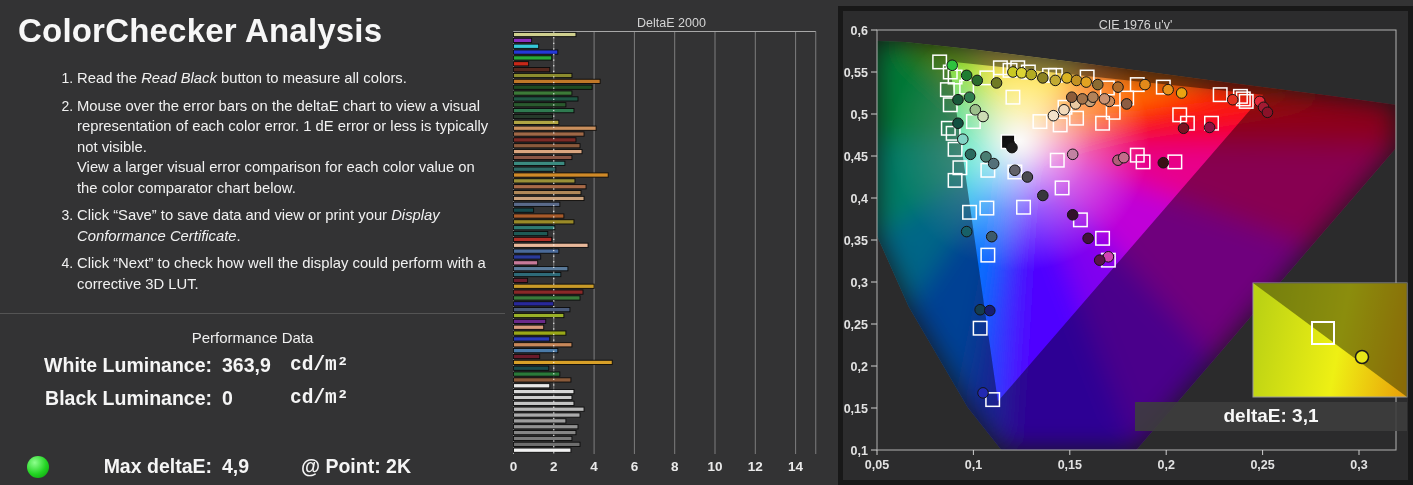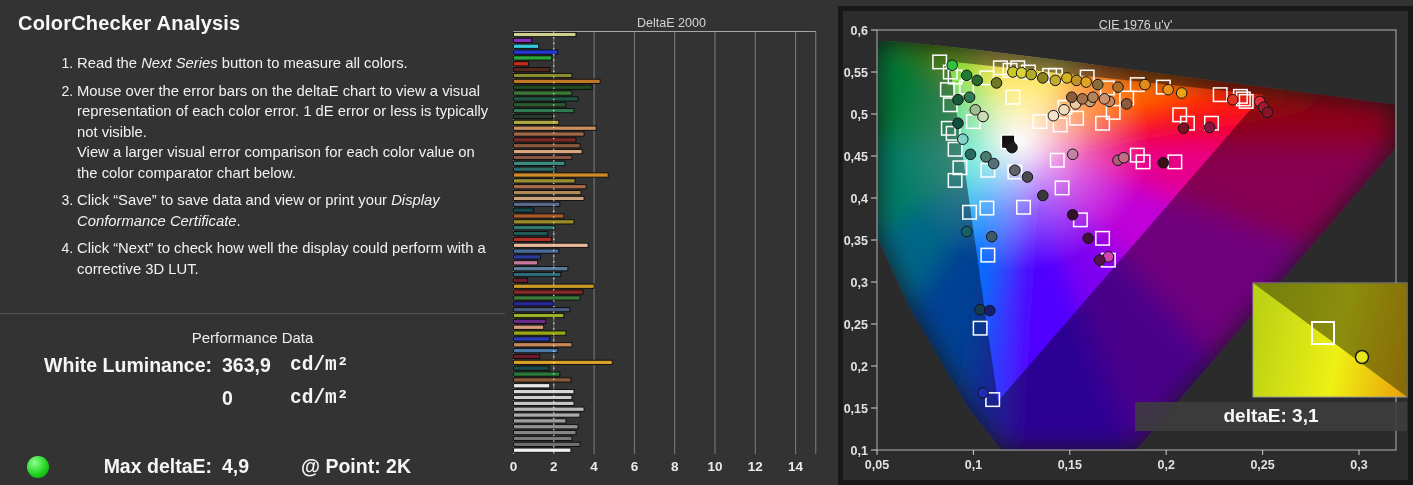--- a/index.html
+++ b/index.html
@@ -1,20 +1,20 @@
 <!DOCTYPE html>
 <html><head>
 <meta charset="utf-8">
 <style>
   html,body{margin:0;padding:0;background:#333334;}
   .stage{position:relative;width:1413px;height:485px;background:#333334;overflow:hidden;
          font-family:"Liberation Sans",sans-serif;-webkit-font-smoothing:antialiased;}
   
   .left{position:absolute;left:0;top:0;width:505px;height:485px;}
-  .page-title{margin:0;padding:12px 0 0 18px;font-size:20px;font-weight:600;color:#f7f7f7;letter-spacing:.2px;}
+  .page-title{margin:0;padding:12px 0 0 18px;font-size:33px;font-weight:600;color:#f7f7f7;letter-spacing:.2px;}
   .instructions{margin:18px 0 0 0;padding-left:77px;width:498px;box-sizing:border-box;
                 color:#f1f1f1;font-size:14.8px;line-height:20.5px;}
   .instructions li{margin-bottom:7px;}
   .instructions li::marker{font-size:14px;color:#f1f1f1;}
   .instructions em{font-style:italic;}
   .instructions em:empty{display:none;}
   .instr-extra:empty{display:none;}
   .divider{position:absolute;left:0;top:313px;width:505px;height:1px;background:#545454;}
   .perf-header{position:absolute;left:0;top:329px;width:505px;text-align:center;
                font-size:15px;color:#efefef;}
@@ -45,35 +45,36 @@
 </style>
 </head>
 <body>
 
 <div class="stage">
 
   <section class="left">
     <h1 class="page-title">ColorChecker Analysis</h1>
 
     <ol class="instructions">
-      <li><span>Read the </span><em>Next Series</em><span> button to measure all colors.</span></li>
+      <li><span>Read the </span><em>Read Black</em><span> button to measure all colors.</span></li>
       <li><span>Mouse over the error bars on the deltaE chart to view a visual representation of each color error. 1 dE error or less is typically not visible.</span><span></span><div class="instr-extra">View a larger visual error comparison for each color value on the color comparator chart below.</div></li>
       <li><span>Click “Save” to save data and view or print your </span><em>Display Conformance Certificate</em><span>.</span></li>
       <li><span>Click “Next” to check how well the display could perform with a corrective 3D LUT.</span><span></span></li>
     </ol>
 
     <div class="divider"></div>
     <div class="perf-header">Performance Data</div>
 
     <div class="perf-row row-white">
       <span class="plabel">White Luminance:</span>
       <span class="pvalue">363,9</span>
       <span class="punit">cd/m²</span>
     </div>
     <div class="perf-row row-black">
+      <span class="plabel">Black Luminance:</span>
       <span class="pvalue">0</span>
       <span class="punit">cd/m²</span>
     </div>
     <div class="perf-row row-max">
       <span class="led"></span>
       <span class="plabel">Max deltaE:</span>
       <span class="pvalue">4,9</span>
       <span class="pat">@ Point: 2K</span>
     </div>
   </section>

